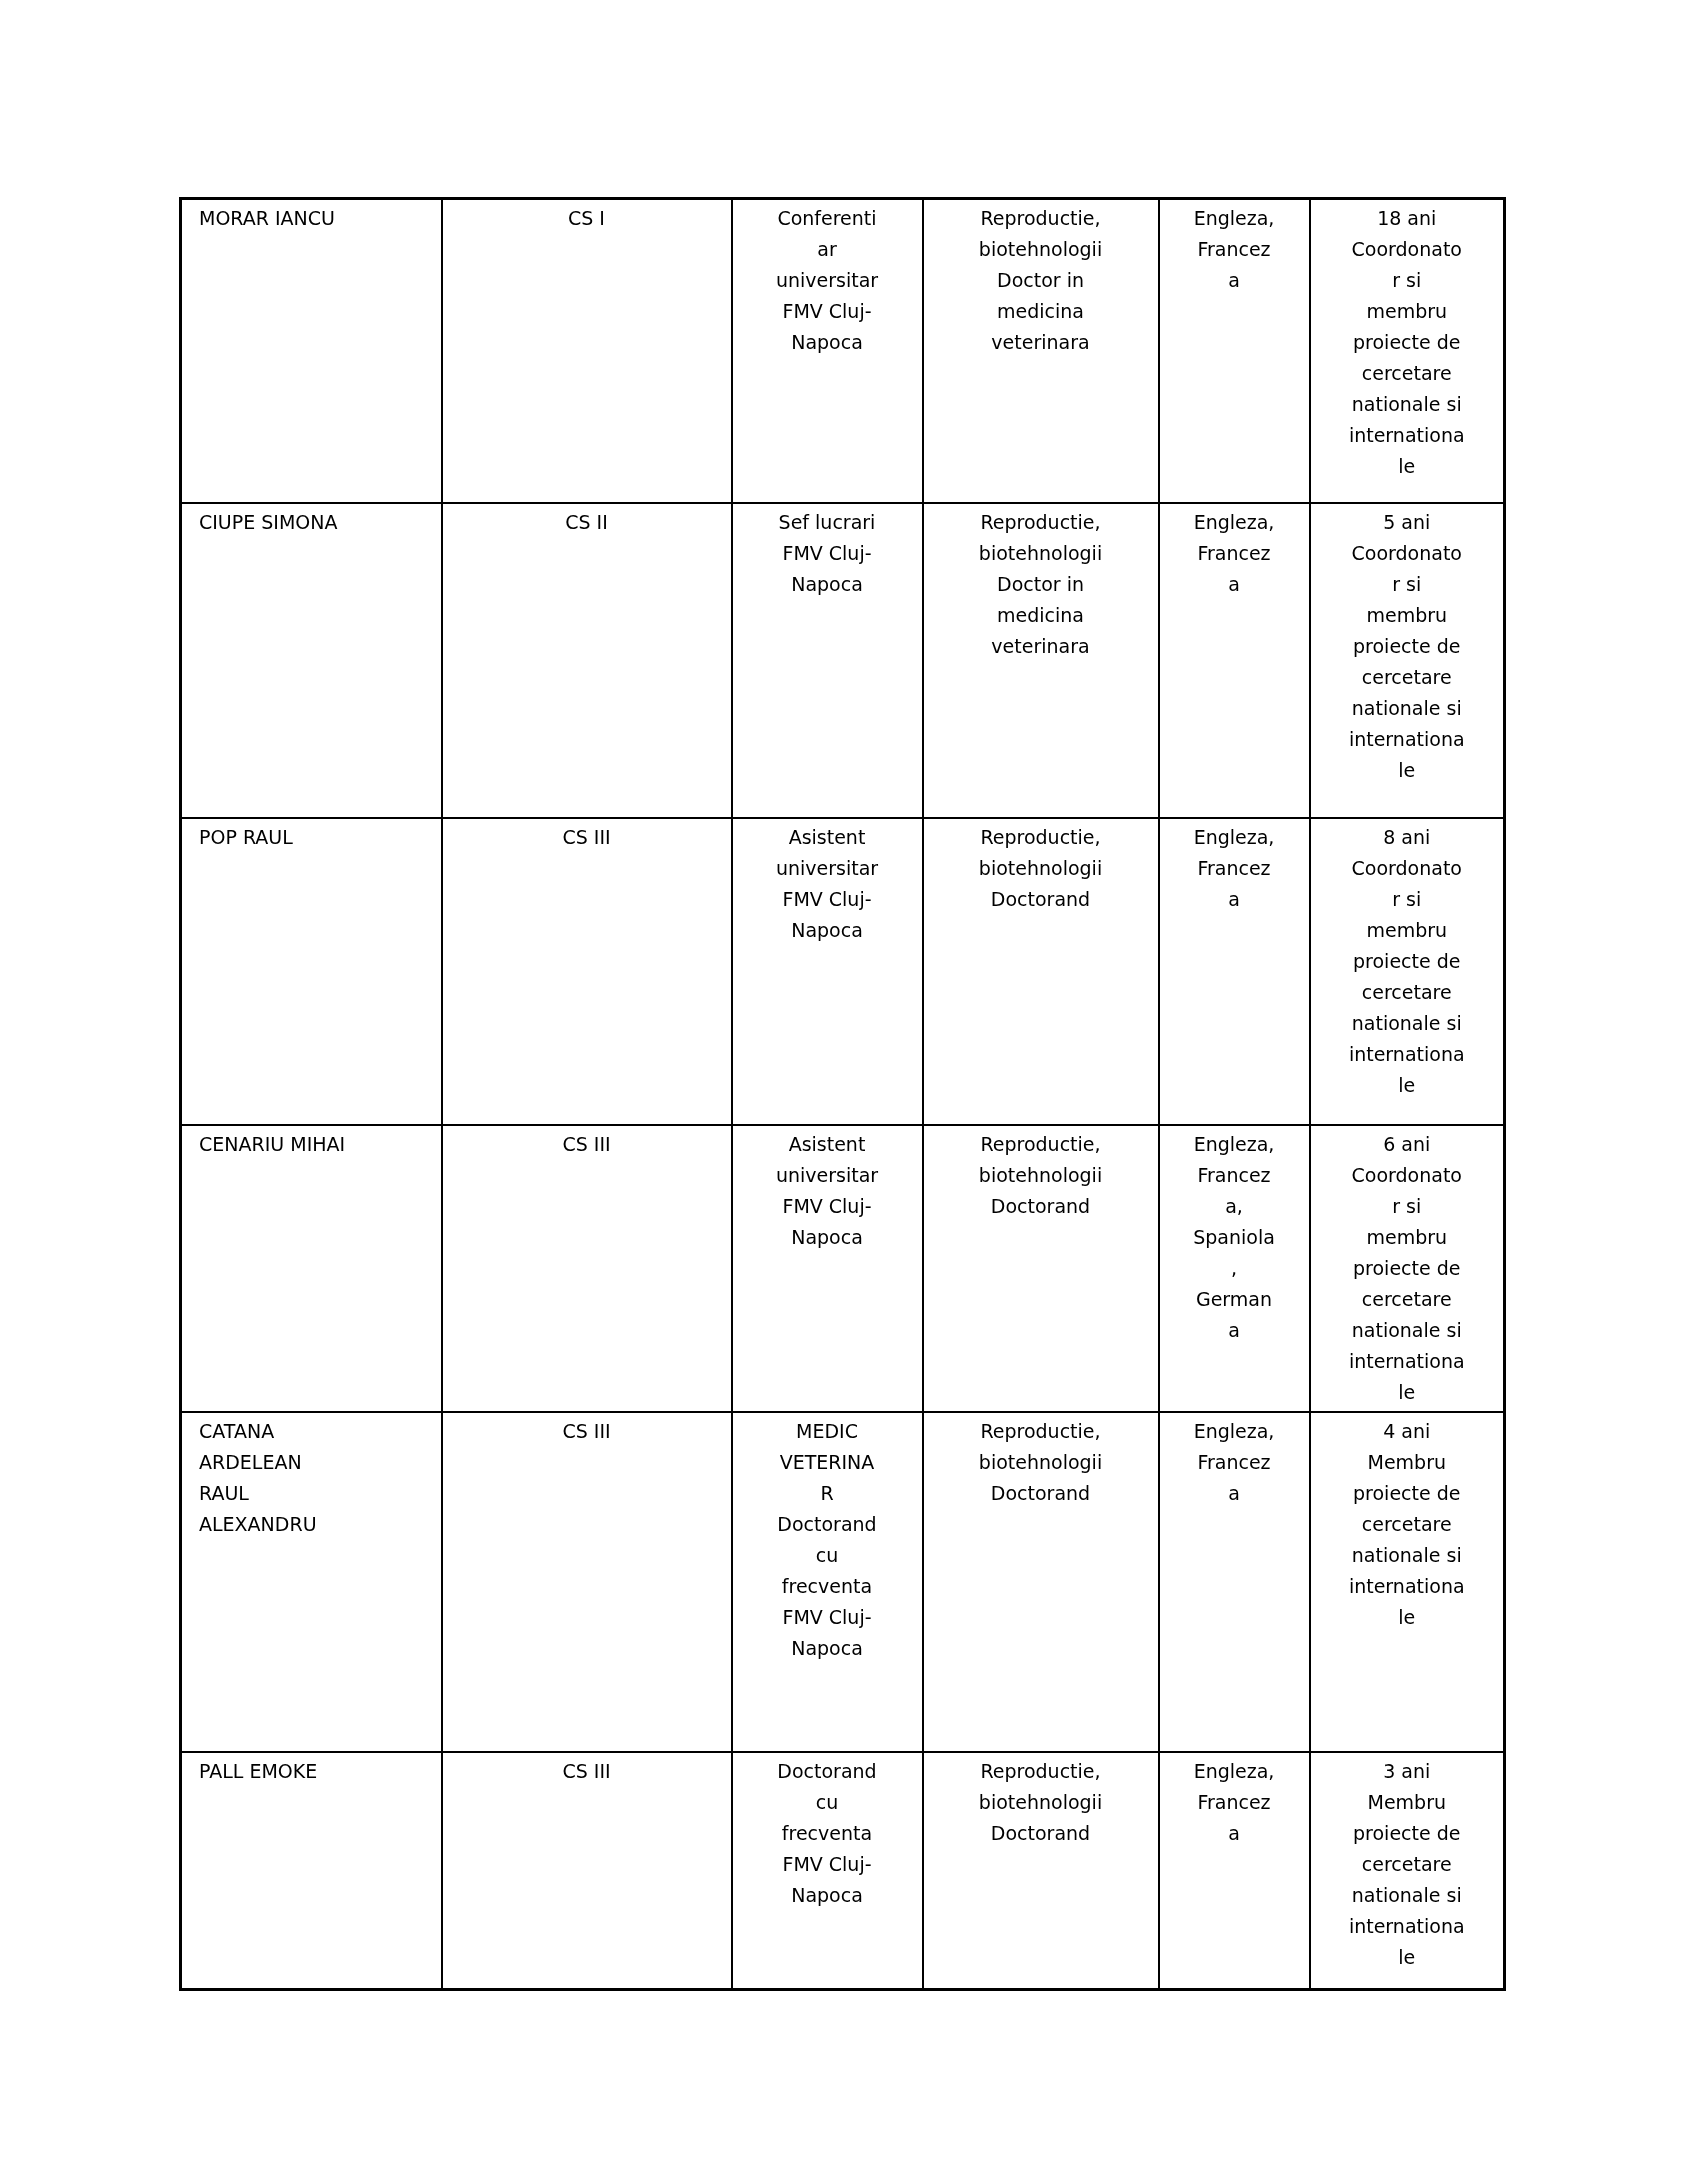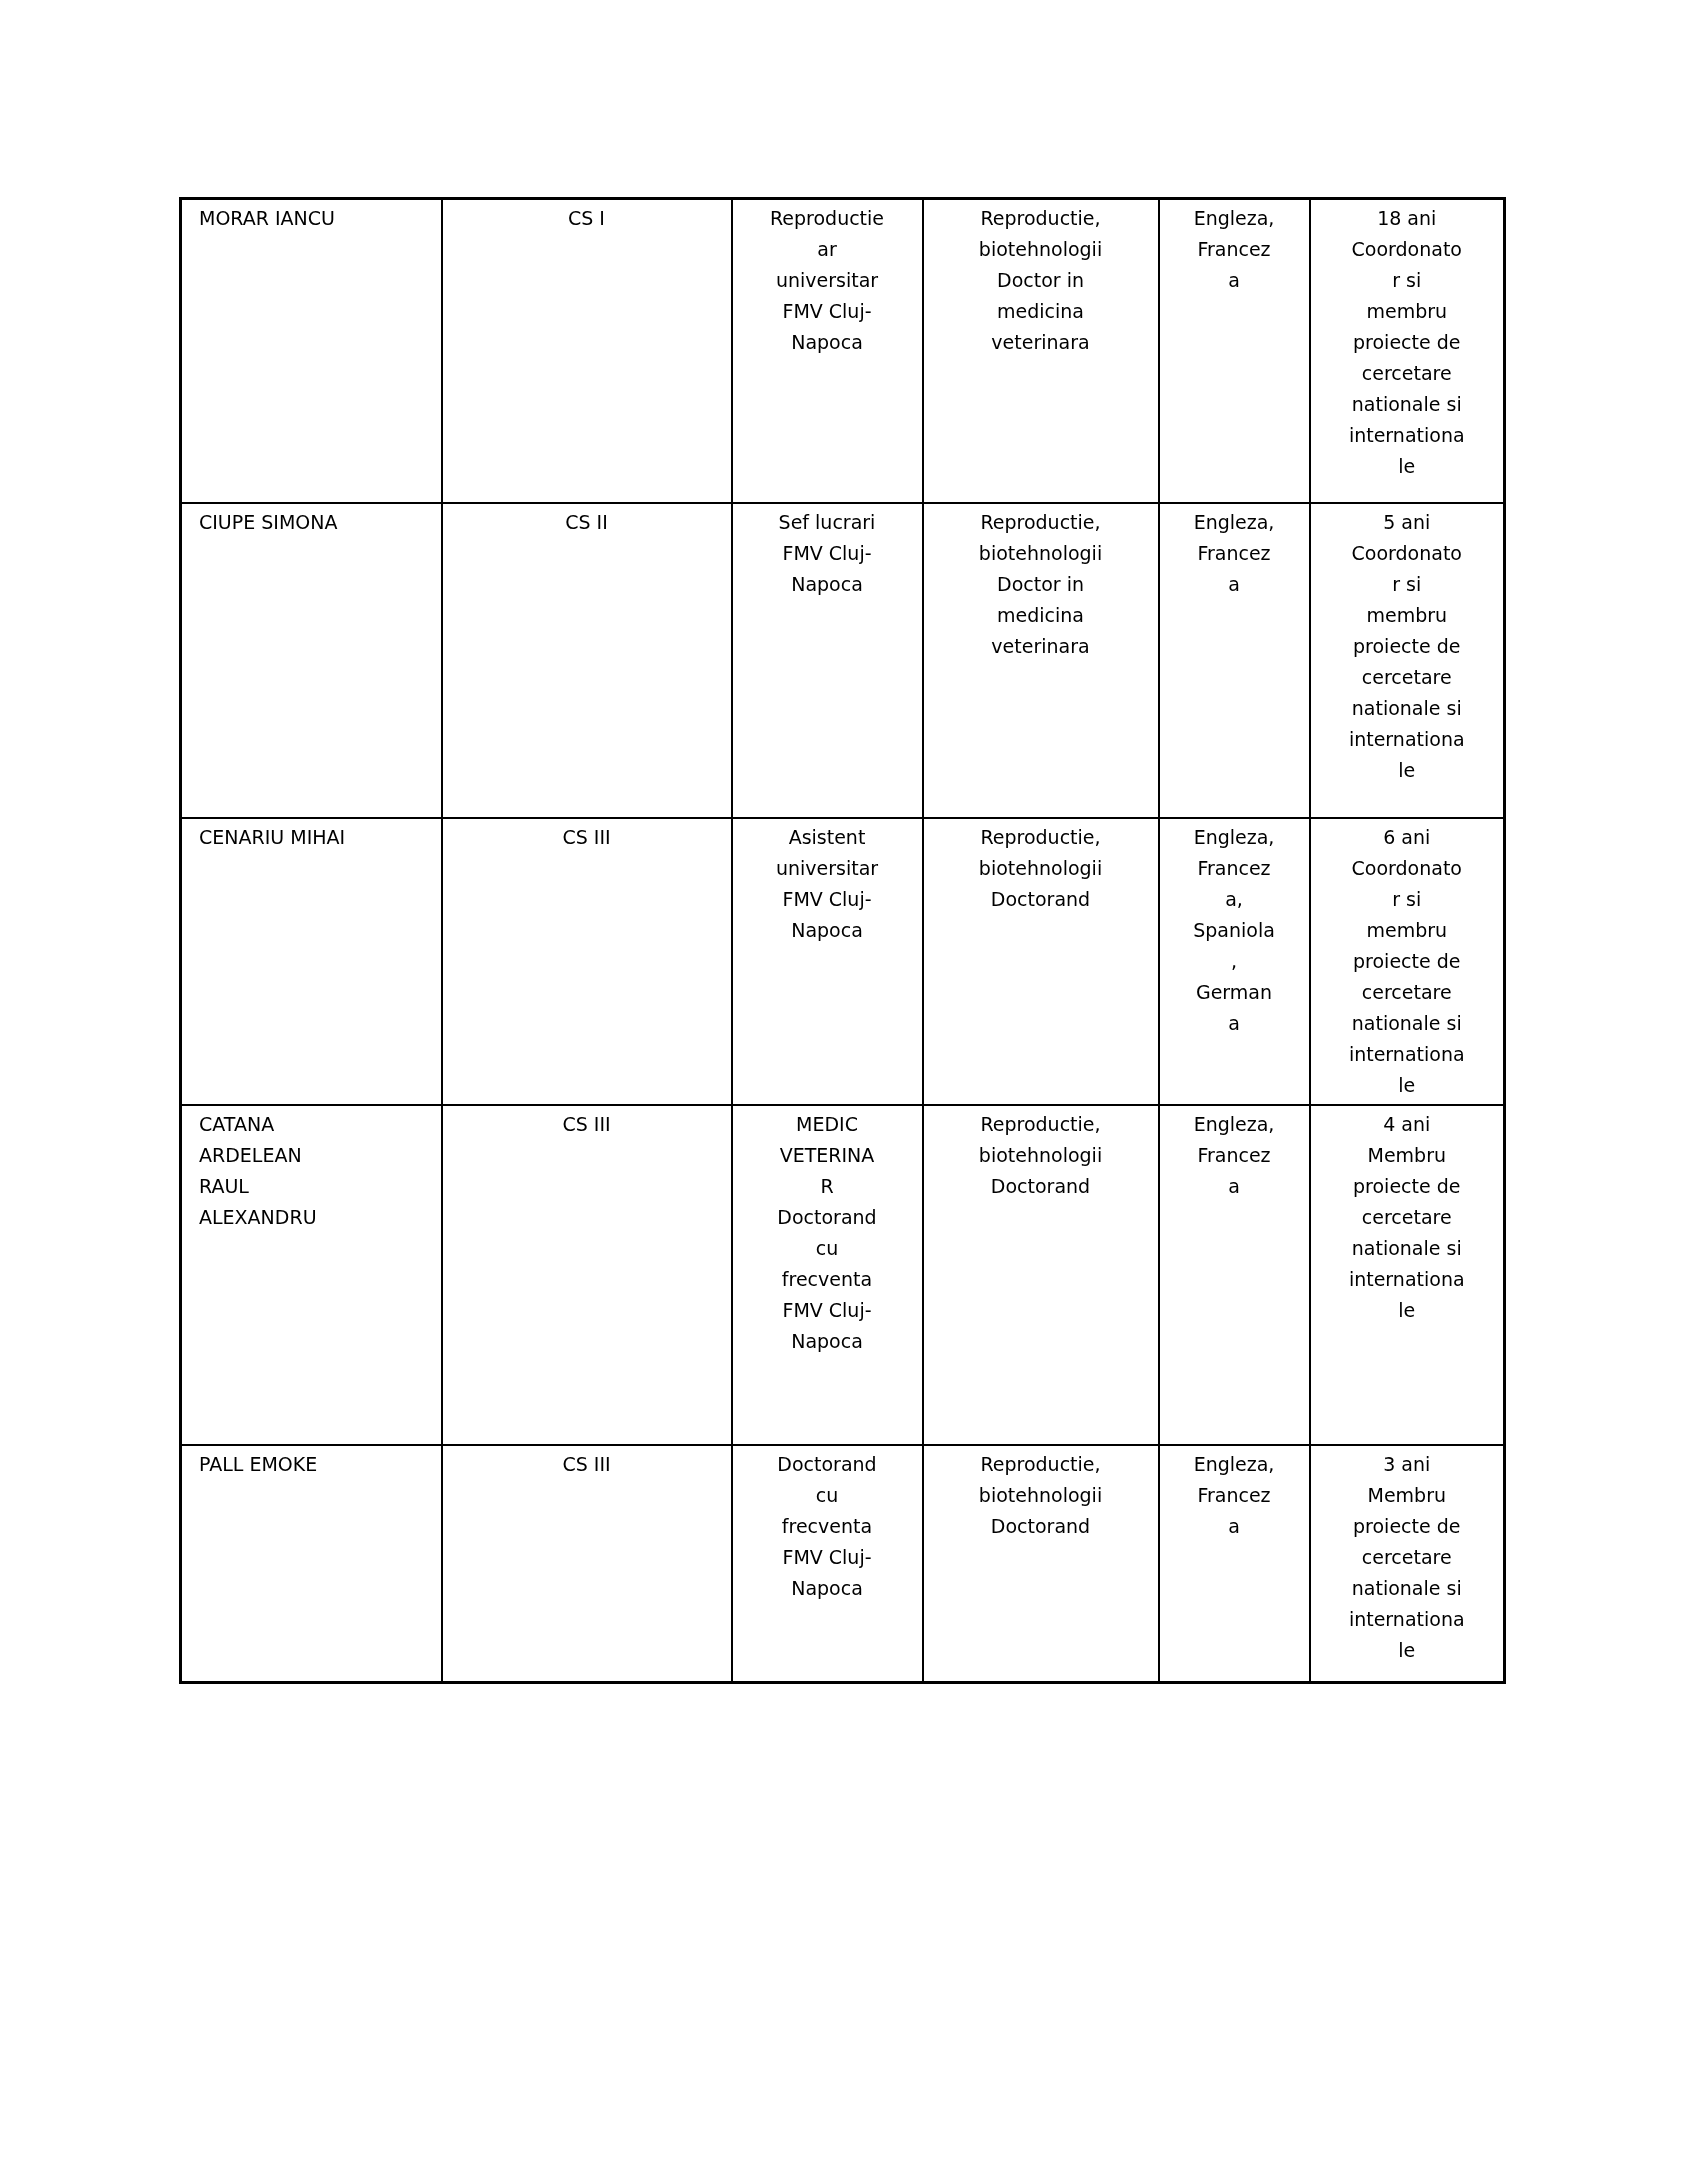--- a/index.html
+++ b/index.html
@@ -62,21 +62,21 @@
       <col style="width:290px">
       <col style="width:191px">
       <col style="width:236px">
       <col style="width:151px">
       <col style="width:195px">
     </colgroup>
     <tbody>
       <tr class="r0">
         <td class="col-name">MORAR IANCU</td>
         <td>CS I</td>
-        <td>Reproductie
+        <td>Conferenti
 ar
 universitar
 FMV Cluj-
 Napoca</td>
         <td>Reproductie,
 biotehnologii
 Doctor in
 medicina
 veterinara</td>
         <td>Engleza,
@@ -100,20 +100,43 @@
 Napoca</td>
         <td>Reproductie,
 biotehnologii
 Doctor in
 medicina
 veterinara</td>
         <td>Engleza,
 Francez
 a</td>
         <td>5 ani
+Coordonato
+r si
+membru
+proiecte de
+cercetare
+nationale si
+internationa
+le</td>
+      </tr>
+      <tr class="r2">
+        <td class="col-name">POP RAUL</td>
+        <td>CS III</td>
+        <td>Asistent
+universitar
+FMV Cluj-
+Napoca</td>
+        <td>Reproductie,
+biotehnologii
+Doctorand</td>
+        <td>Engleza,
+Francez
+a</td>
+        <td>8 ani
 Coordonato
 r si
 membru
 proiecte de
 cercetare
 nationale si
 internationa
 le</td>
       </tr>
       <tr class="r3">

